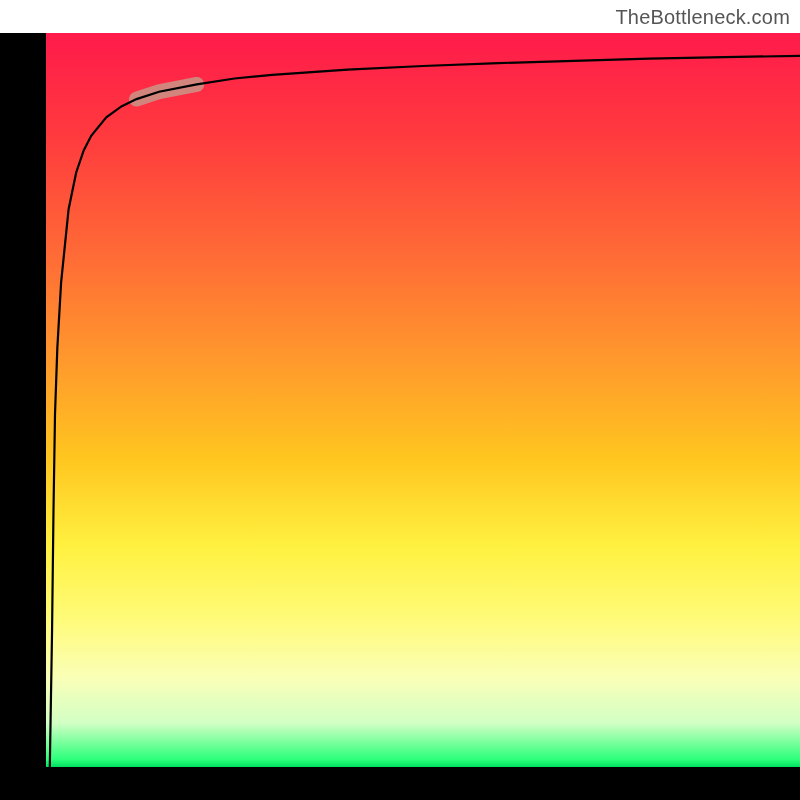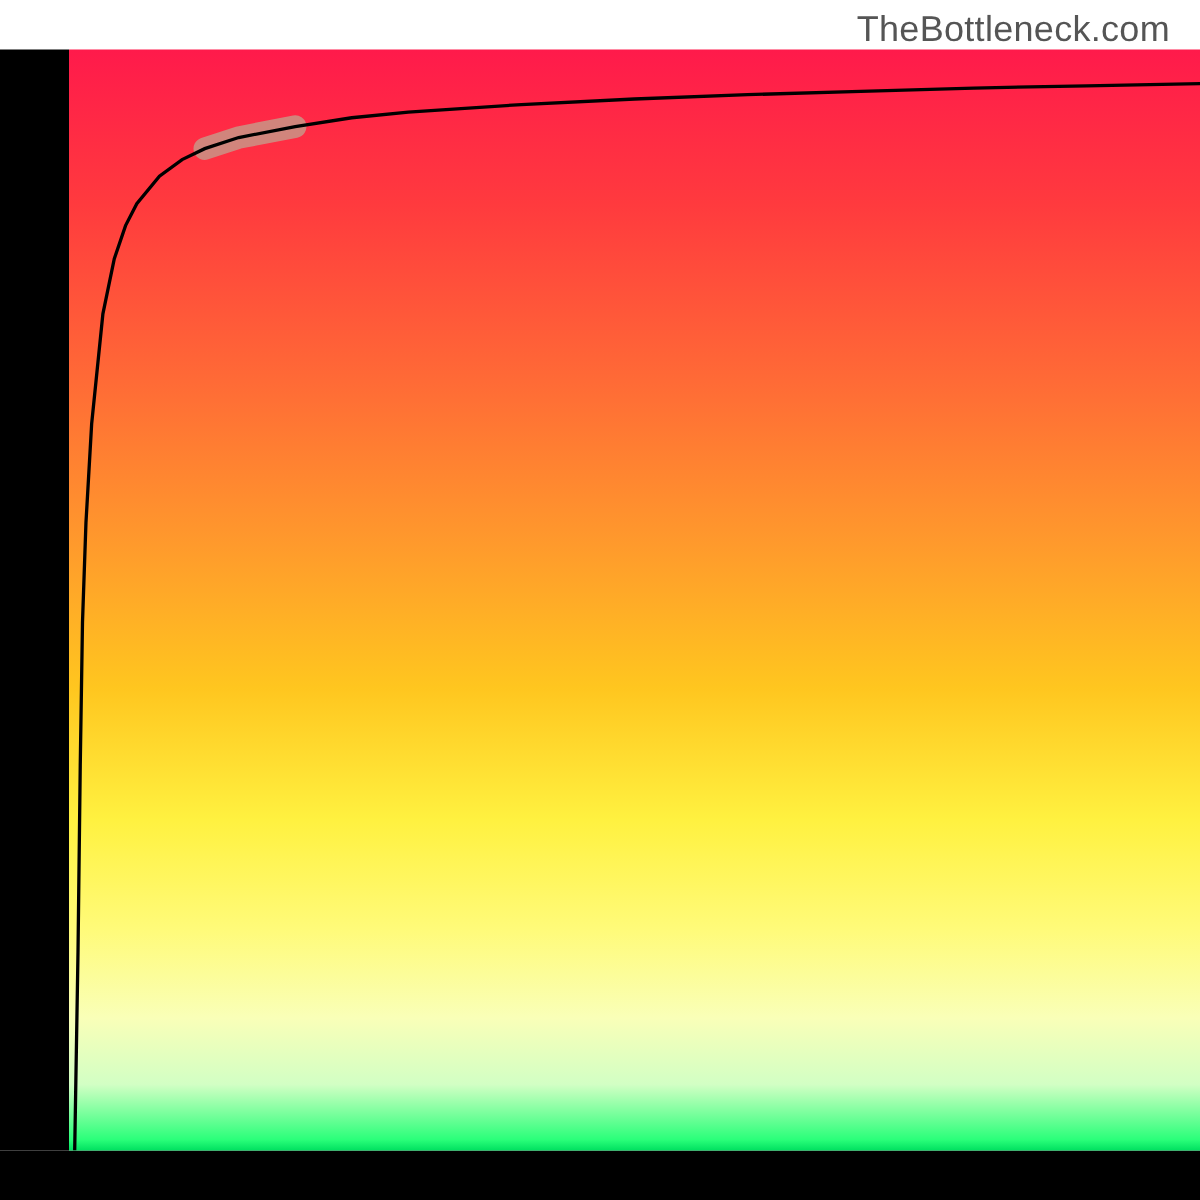--- a/index.html
+++ b/index.html
@@ -12,22 +12,22 @@
     font-family: Arial, Helvetica, sans-serif;
   }
   .wrap {
     position: relative;
     width: 800px;
     height: 800px;
   }
   .watermark {
     position: absolute;
     top: 6px;
-    right: 20px;
-    font-size: 24px;
+    right: 10px;
+    font-size: 20px;
     color: #555;
     font-weight: 500;
     letter-spacing: 0.2px;
   }
   
   .left-col {
     position: absolute;
     left: 0;
     top: 33px;
     width: 46px;

